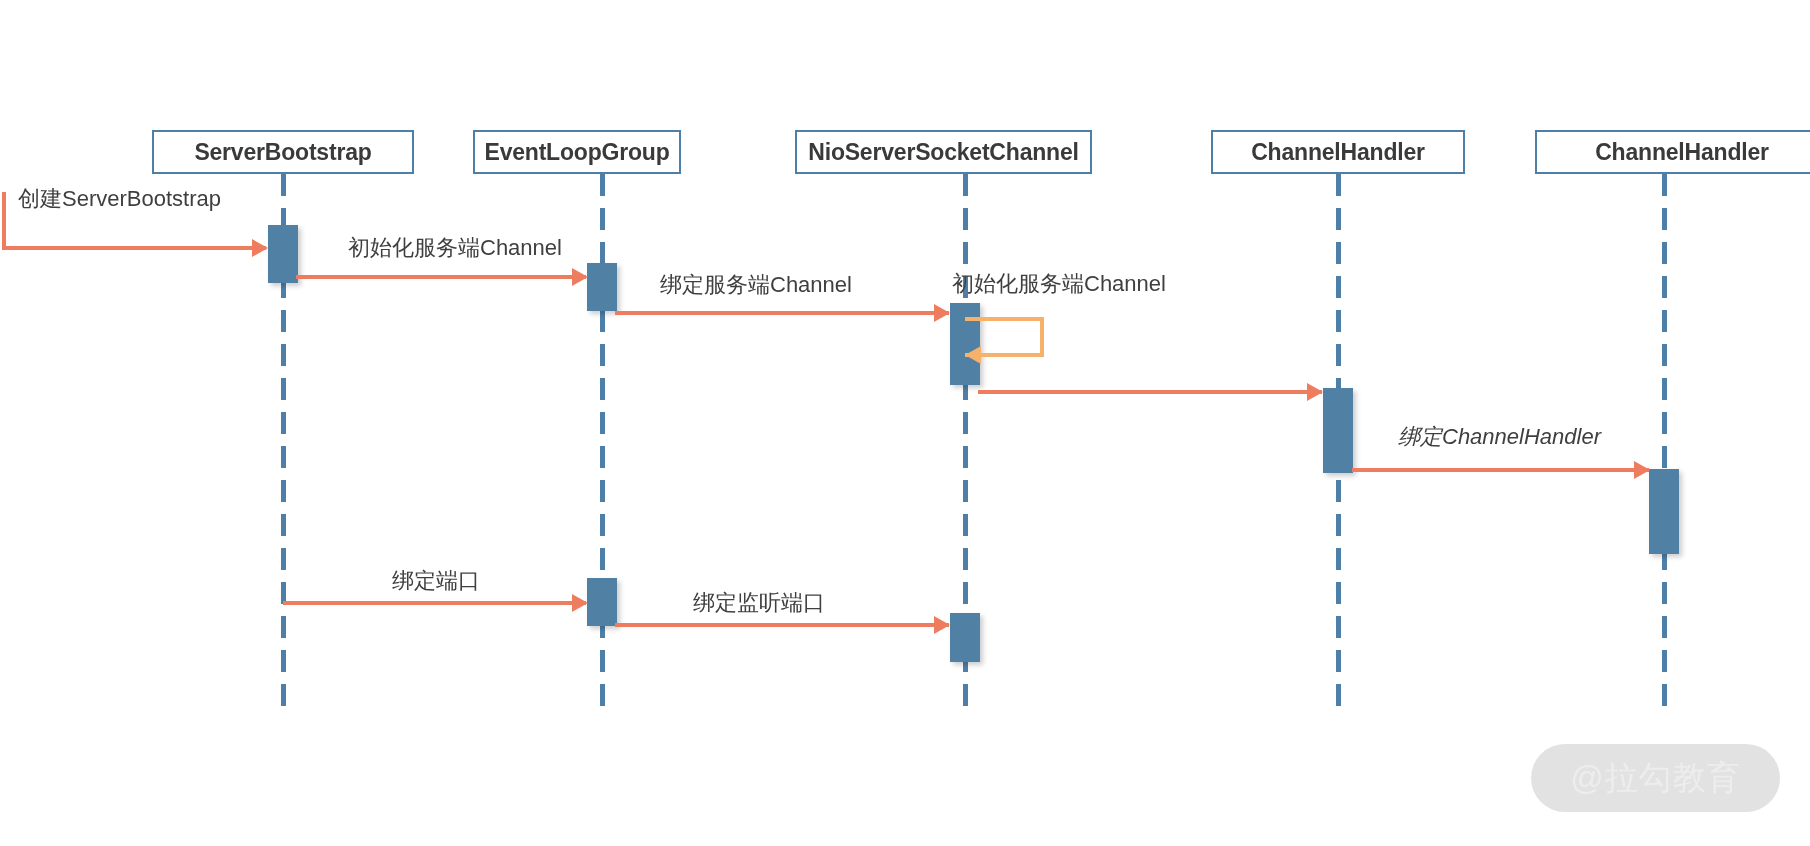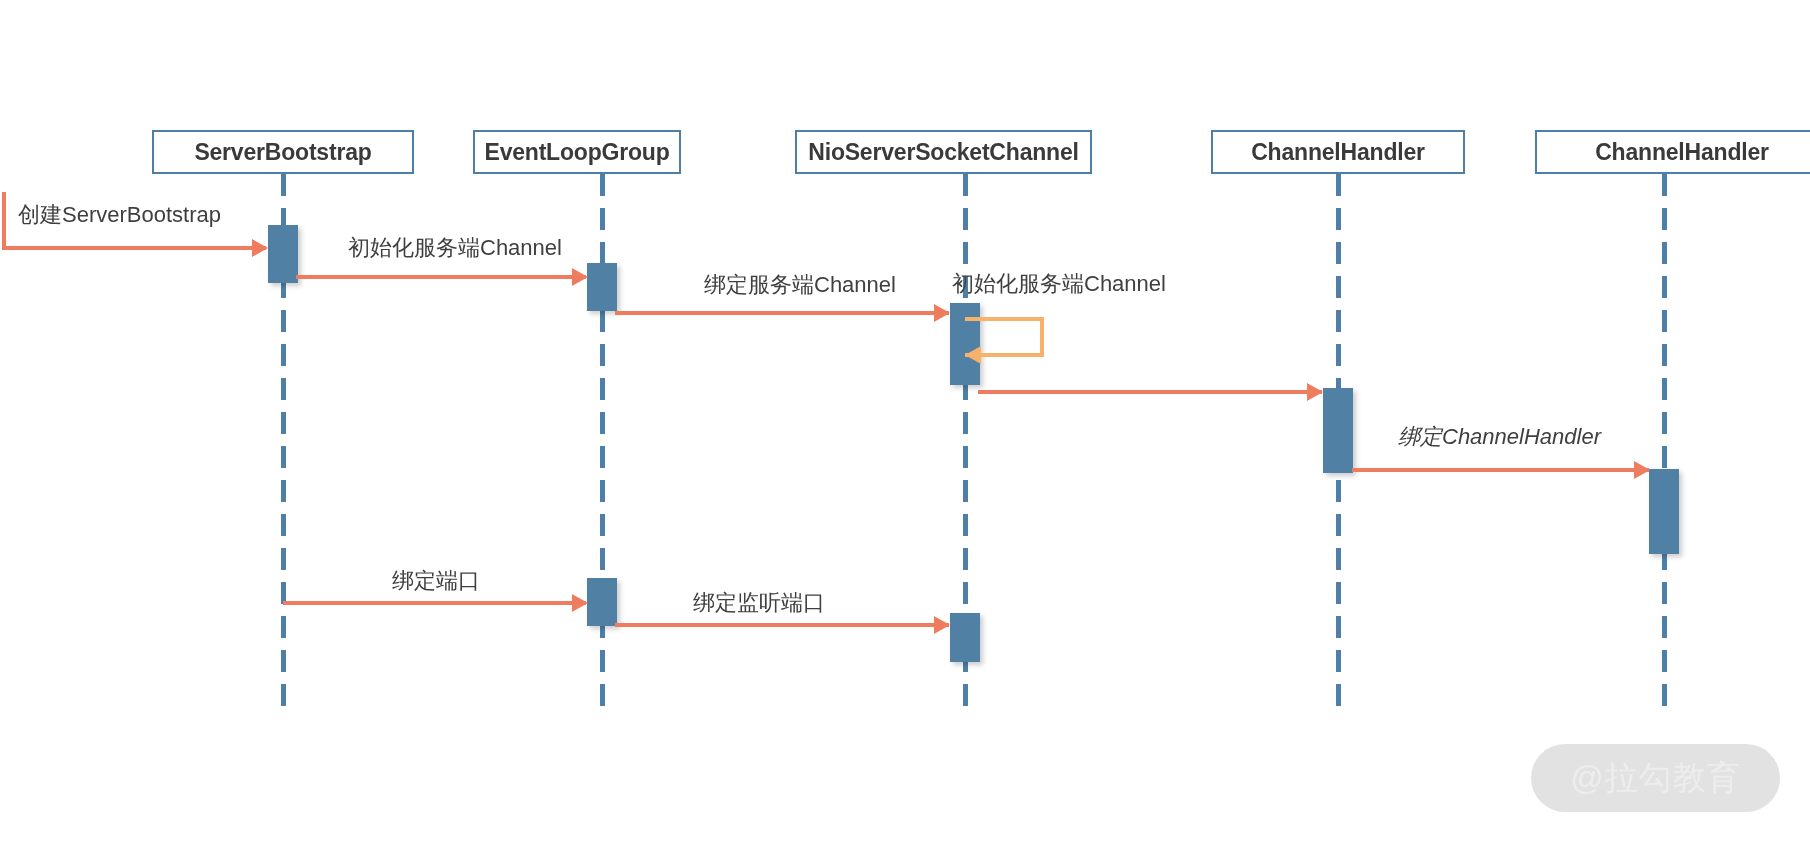--- a/index.html
+++ b/index.html
@@ -135,29 +135,29 @@
   <div class="activation" style="left:587px;  top:263px; height:48px;"></div>
   <div class="activation" style="left:950px;  top:303px; height:82px;"></div>
   <div class="activation" style="left:1323px; top:388px; height:85px;"></div>
   <div class="activation" style="left:1649px; top:469px; height:85px;"></div>
   <div class="activation" style="left:587px;  top:578px; height:48px;"></div>
   <div class="activation" style="left:950px;  top:613px; height:49px;"></div>
 
   <div class="msg-stub" style="left:2px; top:192px; height:58px;"></div>
   <div class="msg-line" style="left:2px; top:246px; width:264px;"></div>
   <div class="msg-arrow" style="left:252px; top:239px;"></div>
-  <div class="msg-label" style="left:18px; top:204px;">创建ServerBootstrap</div>
+  <div class="msg-label" style="left:18px; top:188px;">创建ServerBootstrap</div>
 
   <div class="msg-line" style="left:296px; top:275px; width:290px;"></div>
   <div class="msg-arrow" style="left:572px; top:268px;"></div>
   <div class="msg-label" style="left:348px; top:237px;">初始化服务端Channel</div>
 
   <div class="msg-line" style="left:615px; top:311px; width:334px;"></div>
   <div class="msg-arrow" style="left:934px; top:304px;"></div>
-  <div class="msg-label" style="left:660px; top:274px;margin-left:44px;">绑定服务端Channel</div>
+  <div class="msg-label" style="left:660px; top:274px;">绑定服务端Channel</div>
 
   <div class="selfloop" style="left:965px; top:317px; width:79px; height:40px;"></div>
   <div class="selfloop-arrow" style="left:965px; top:346px;"></div>
   <div class="msg-label" style="left:952px; top:273px;">初始化服务端Channel</div>
 
   <div class="msg-line" style="left:978px; top:390px; width:344px;"></div>
   <div class="msg-arrow" style="left:1307px; top:383px;"></div>
 
   <div class="msg-line" style="left:1352px; top:468px; width:297px;"></div>
   <div class="msg-arrow" style="left:1634px; top:461px;"></div>

